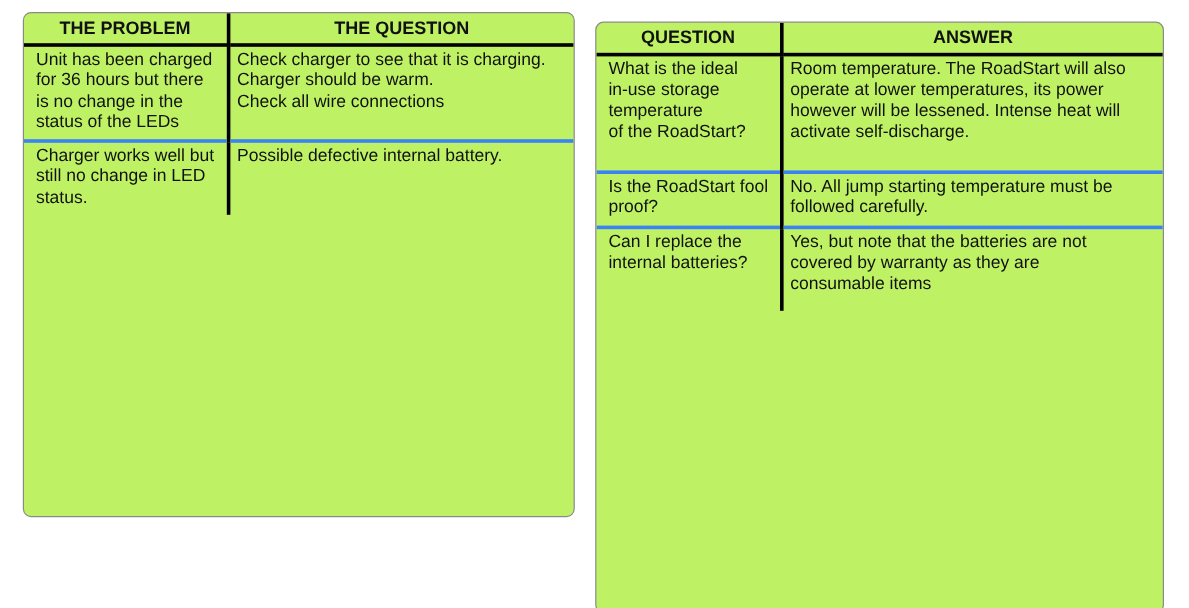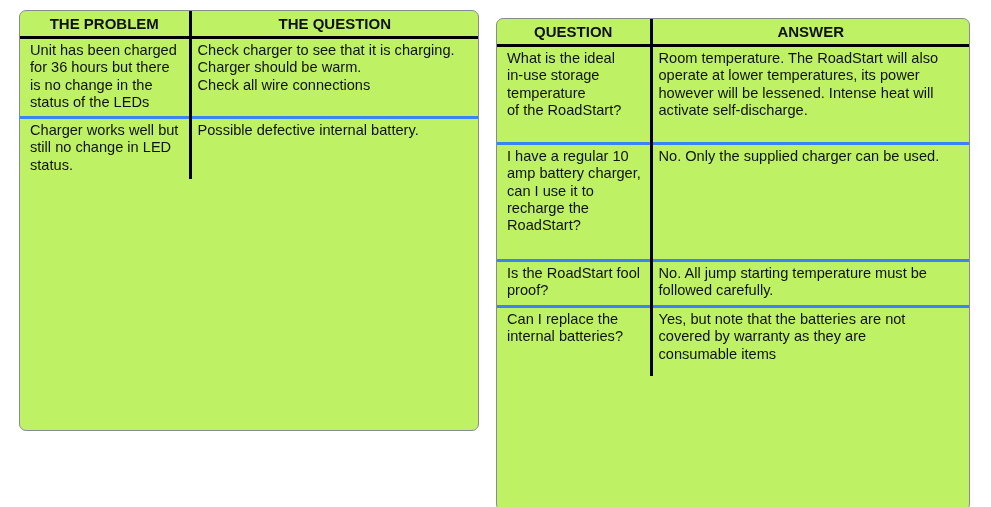--- a/index.html
+++ b/index.html
@@ -76,28 +76,20 @@
       <tr class="r2">
         <td class="c1 ml">What is the ideal
 in-use storage
 temperature
 of the RoadStart?</td>
         <td class="c2 ml">Room temperature. The RoadStart will also
 operate at lower temperatures, its power
 however will be lessened. Intense heat will
 activate self-discharge.</td>
       </tr>
-      <tr class="r3">
-        <td class="c1 ml">I have a regular 10
-amp battery charger,
-can I use it to
-recharge the
-RoadStart?</td>
-        <td class="c2 ml">No. Only the supplied charger can be used.</td>
-      </tr>
       <tr class="r4">
         <td class="c1 ml">Is the RoadStart fool
 proof?</td>
         <td class="c2 ml">No. All jump starting temperature must be
 followed carefully.</td>
       </tr>
       <tr class="r5">
         <td class="c1 ml">Can I replace the
 internal batteries?</td>
         <td class="c2 ml">Yes, but note that the batteries are not

